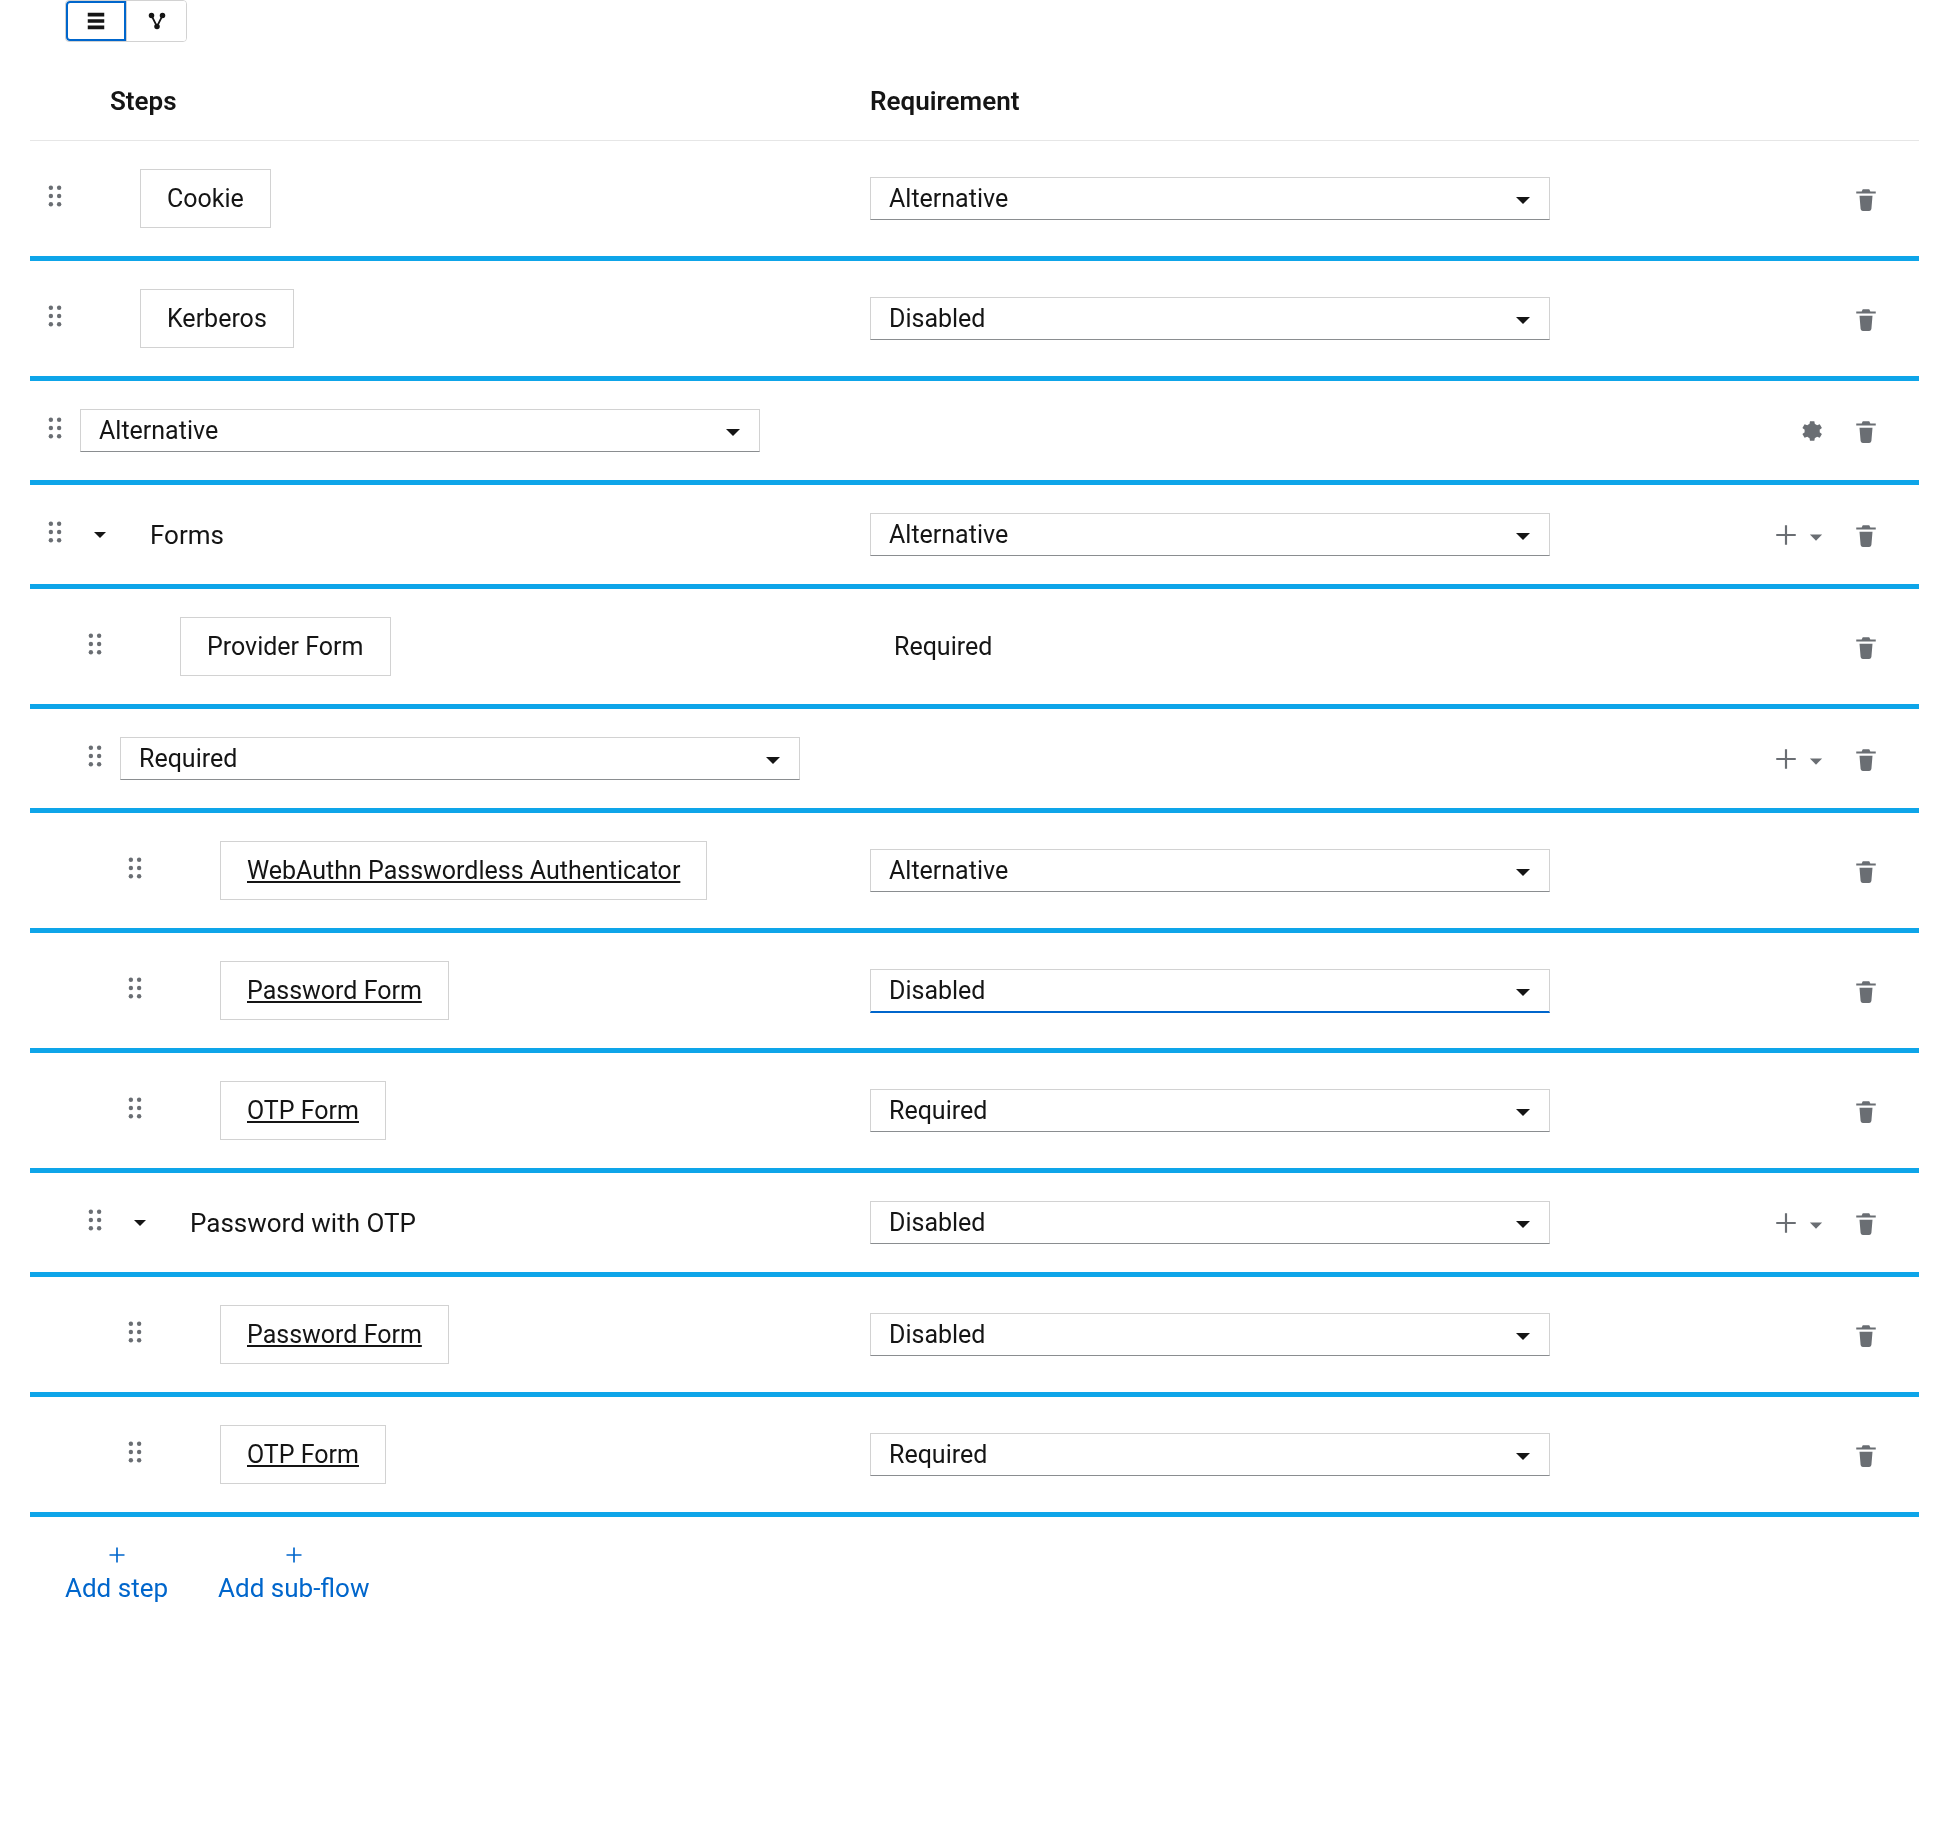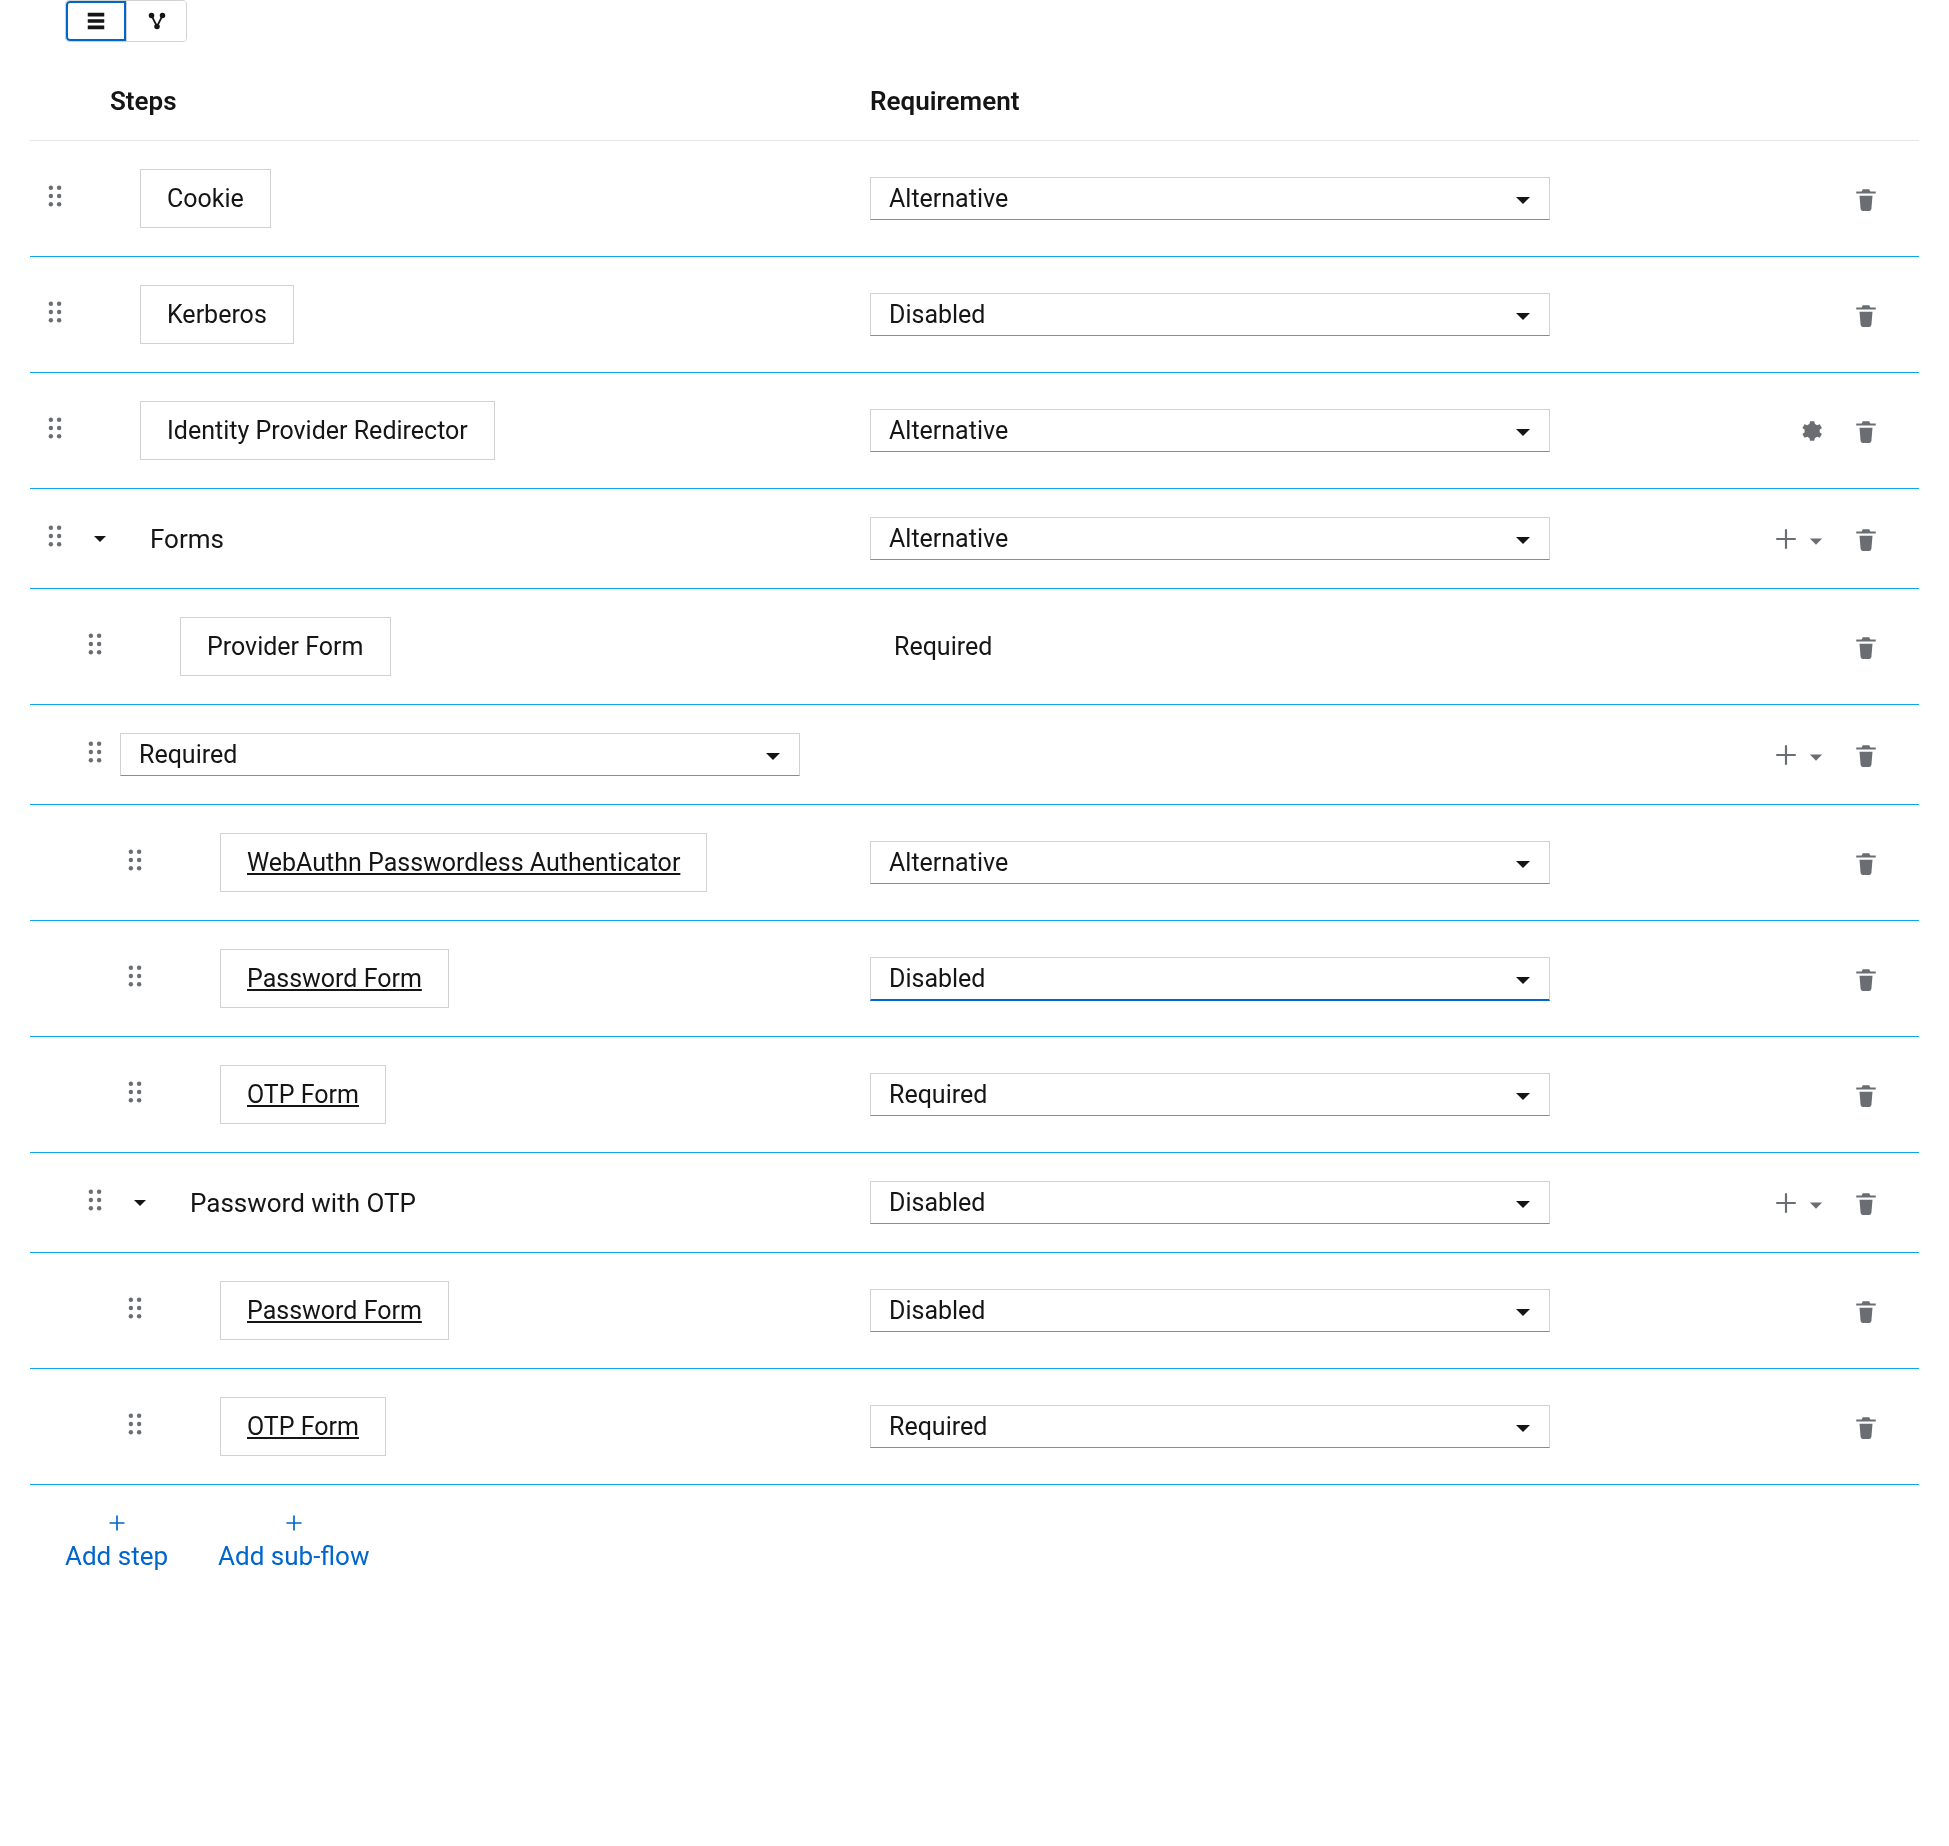--- a/index.html
+++ b/index.html
@@ -44,21 +44,21 @@
     border-bottom: 1px solid #e6e6e6;
     font-weight: 600;
     font-size: 26px;
   }
   .col-steps { flex: 0 0 760px; }
   .col-req   { flex: 1; }
 
   .row {
     display: flex;
     align-items: center;
-    border-bottom: 1px solid #0ea5e9;
+    border-bottom: 5px solid #0ea5e9;
     padding: 28px 0;
   }
   .drag-cell {
     flex: 0 0 50px;
     display: flex;
     justify-content: center;
     color: #6a6e73;
   }
   .drag-handle {
     cursor: grab;
@@ -248,23 +248,20 @@
         <div class="drag-cell">
           <span class="drag-handle"><svg viewBox="0 0 10 16">
               <circle cx="2" cy="2" r="1.6"></circle>
               <circle cx="8" cy="2" r="1.6"></circle>
               <circle cx="2" cy="8" r="1.6"></circle>
               <circle cx="8" cy="8" r="1.6"></circle>
               <circle cx="2" cy="14" r="1.6"></circle>
               <circle cx="8" cy="14" r="1.6"></circle>
             </svg></span>
         </div>
-        <div class="step-cell">
-          <div class="step-box">Identity Provider Redirector</div>
-        </div>
         <div class="req-cell">
           <div class="select">
             <span>Alternative</span>
             <span class="caret"><svg viewBox="0 0 16 10">
                 <path d="M1 1l7 7 7-7z"></path>
               </svg></span>
           </div>
           <div class="actions">
             <span class="icon-btn">
               <svg viewBox="0 0 24 24">

